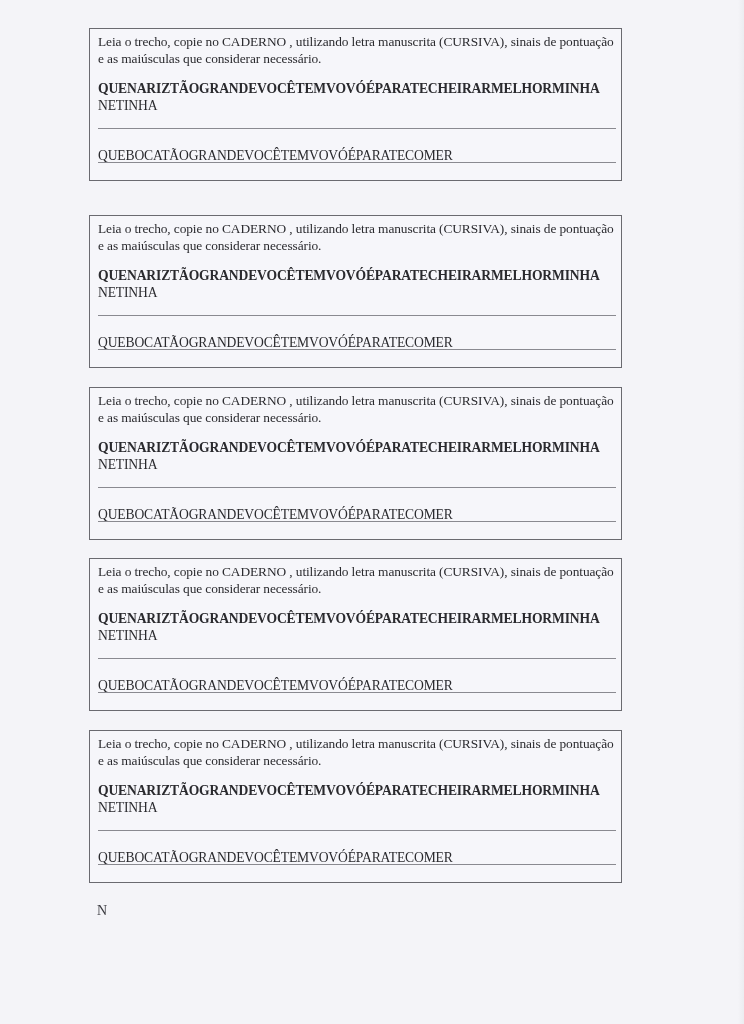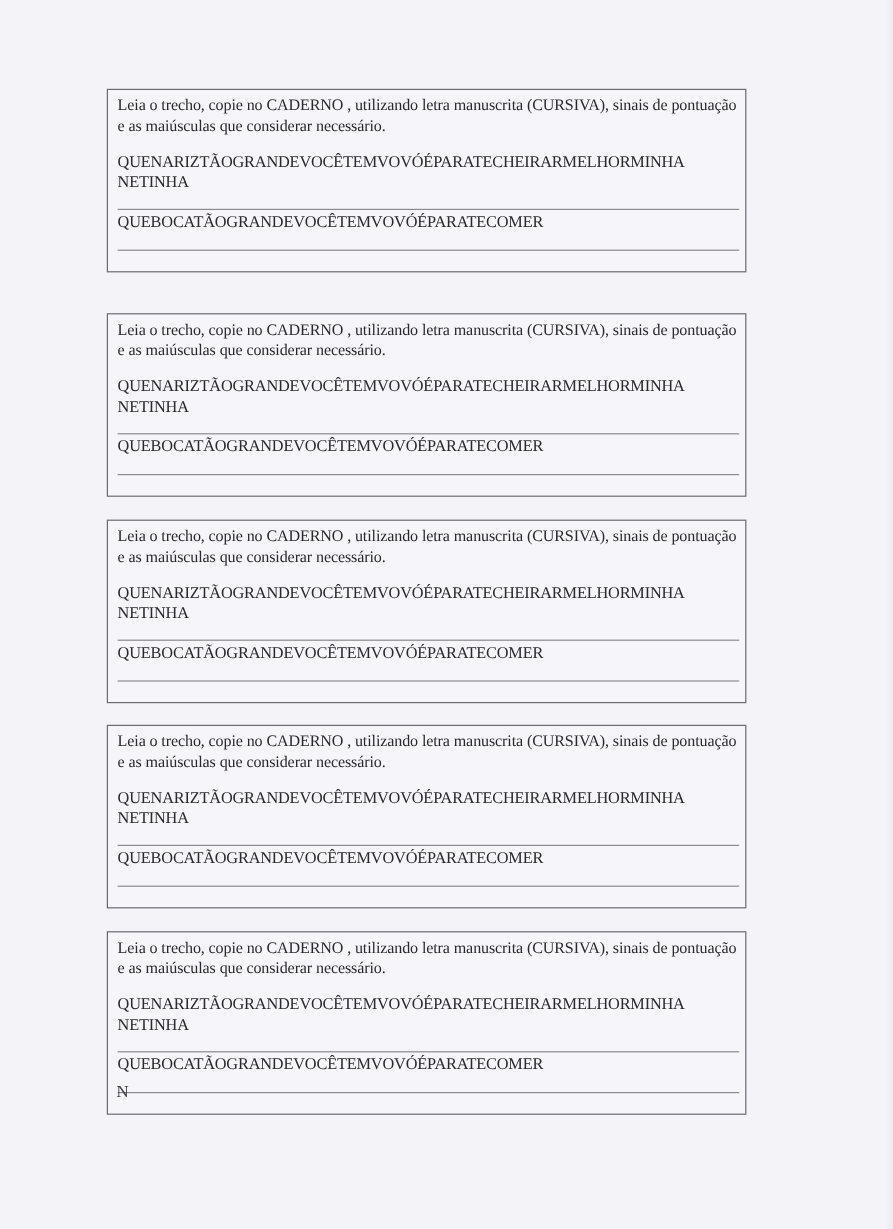--- a/index.html
+++ b/index.html
@@ -22,42 +22,41 @@
     background: linear-gradient(to right, #f4f4f8, #ececf0);
   }
   .exercise-box {
     position: absolute;
     left: 89px;
     width: 533px;
     height: 153px;
     border: 1px solid #6a6a70;
     box-sizing: border-box;
     background: #f6f6fa;
-    margin-top: 46px;
   }
   .instruction {
     position: absolute;
     left: 8px;
     top: 4px;
     width: 520px;
     font-size: 13.4px;
     line-height: 17px;
     letter-spacing: -0.1px;
   }
   .text-line {
     position: absolute;
     left: 8px;
     font-size: 13.6px;
     letter-spacing: -0.15px;
     white-space: nowrap;
     line-height: 16px;
   }
-  .line1 { top: 52px; }
+  .line1 { top: 52px; font-weight: bold; }
   .line2 { top: 69px; text-align: right; }
-  .line3 { top: 102px; }
+  .line3 { top: 119px; }
   .rule {
     position: absolute;
     left: 8px;
     width: 518px;
     height: 0;
     border-top: 1px solid #8a8a90;
   }
   .rule-a { top: 99px; }
   .rule-b { top: 133px; }
   .footer-letter {

